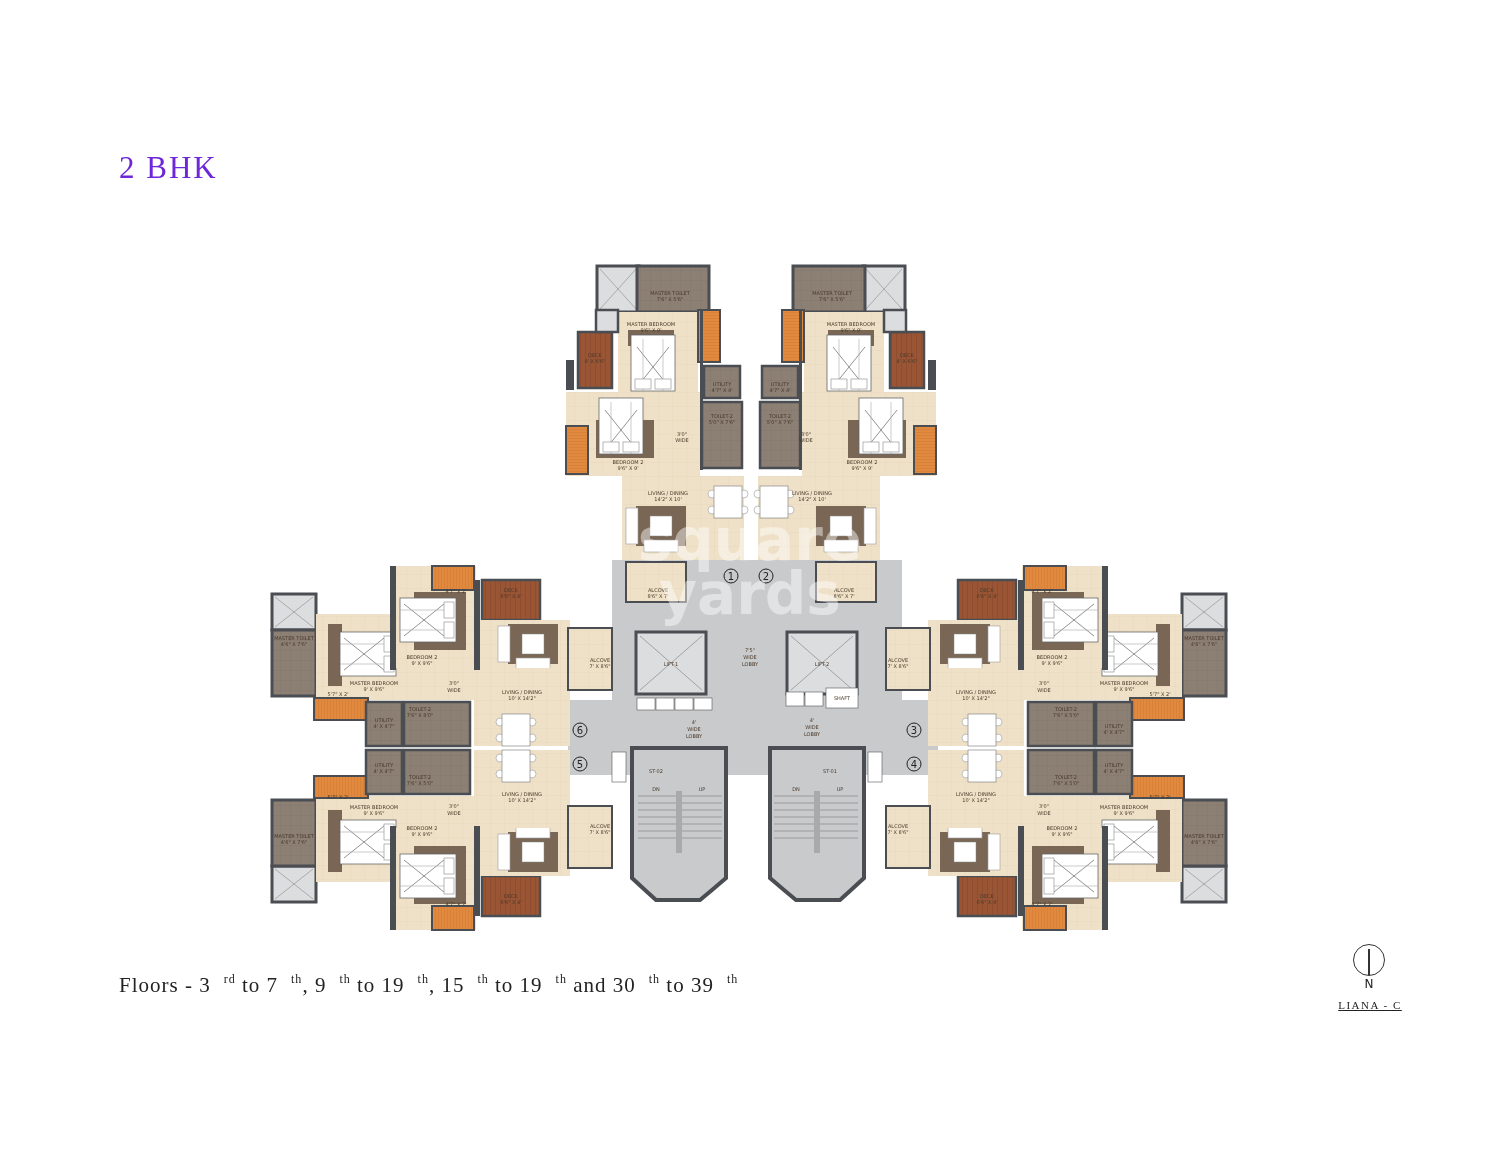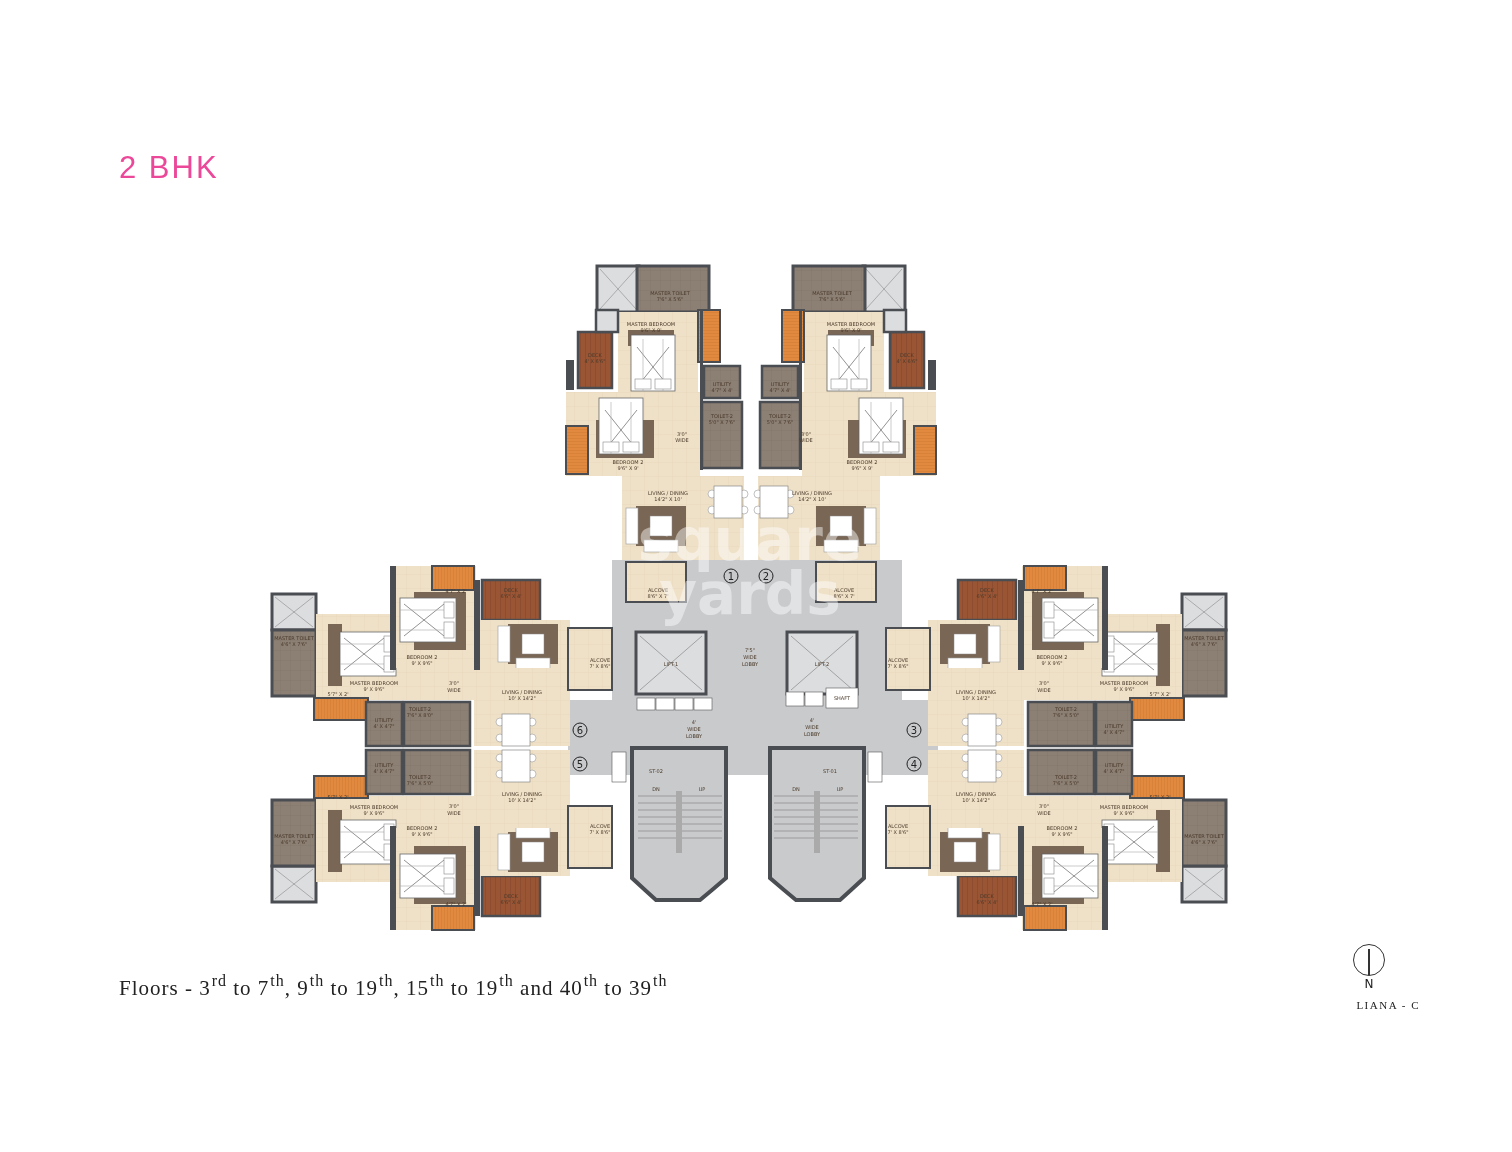--- a/index.html
+++ b/index.html
@@ -1,28 +1,28 @@
 <!DOCTYPE html>
 <html><head>
 <meta charset="utf-8">
 <style>
   html, body { margin: 0; padding: 0; background: #ffffff; }
   body { width: 1512px; height: 1152px; position: relative; overflow: hidden;
          font-family: "DejaVu Serif", "Liberation Serif", serif; color: #222; }
   .title { position: absolute; left: 119px; top: 150px; font-size: 31px; letter-spacing: 2px;
-           font-family: Liberation Sans, sans-serif; color: #ec4899; }
+           font-family: Liberation Serif, serif; color: #6d28d9; }
   .floors { position: absolute; left: 119px; top: 972px; font-size: 21px; letter-spacing: 1px;
             font-family: "Liberation Serif", "DejaVu Serif", serif; color: #222; }
-  .floors sup { font-size: 16px; vertical-align: 9px; margin-left: 1px; }
+  .floors sup { font-size: 12px; vertical-align: 9px; margin-left: 13px; }
   .north { position: absolute; left: 1349px; top: 944px; width: 40px; text-align: center; }
   .north .circle { width: 30px; height: 30px; border: 1.6px solid #333; border-radius: 50%; margin: 0 auto; position: relative; }
   .north .circle::after { content: ""; position: absolute; left: 14px; top: 4px; width: 1.6px; height: 26px; background: #333; }
   .north .n { font-family: "DejaVu Sans", sans-serif; font-size: 12px; margin-top: 1px; }
-  .tower { position: absolute; left: 1320px; top: 999px; width: 100px; text-align: right;
-           font-family: "Liberation Serif", serif; font-size: 11px; letter-spacing: 1.5px; }
+  .tower { position: absolute; left: 1320px; top: 999px; width: 100px; text-align: center;
+           font-family: "Liberation Serif", serif; font-size: 11px; letter-spacing: 1.5px; text-decoration: underline; }
   svg.plan { position: absolute; left: 0; top: 0; }
   .lbl { font-family: "DejaVu Sans", sans-serif; font-size: 5px; fill: #4a3a2a; text-anchor: middle; }
   .num { font-family: "DejaVu Sans", sans-serif; font-size: 10px; fill: #222; text-anchor: middle; }
   .wm { font-family: "DejaVu Sans", sans-serif; font-size: 58px; font-weight: bold; fill: #ffffff; opacity: 0.45; text-anchor: middle; }
 </style>
 </head>
 <body>
 
 <div class="title">2 BHK</div>
 
@@ -469,20 +469,20 @@
       </g>
   </g>
 
   <g>
     <text class="wm" x="750" y="560">square</text>
     <text class="wm" x="750" y="614">yards</text>
   </g>
 </svg>
 
 <div class="floors">
-  <span>Floors - </span><span>3</span><sup>rd</sup><span> to </span><span>7</span><sup>th</sup><span>, </span><span>9</span><sup>th</sup><span> to </span><span>19</span><sup>th</sup><span>, </span><span>15</span><sup>th</sup><span> to </span><span>19</span><sup>th</sup><span> and </span><span>40</span><sup>th</sup><span> to </span><span>39</span><sup>th</sup><span></span>
+  <span>Floors - </span><span>3</span><sup>rd</sup><span> to </span><span>7</span><sup>th</sup><span>, </span><span>9</span><sup>th</sup><span> to </span><span>19</span><sup>th</sup><span>, </span><span>15</span><sup>th</sup><span> to </span><span>19</span><sup>th</sup><span> and </span><span>30</span><sup>th</sup><span> to </span><span>39</span><sup>th</sup><span></span>
 </div>
 
 <div class="north">
   <div class="circle"></div>
   <div class="n">N</div>
 </div>
 <div class="tower">LIANA - C</div>
 
 </body></html>

